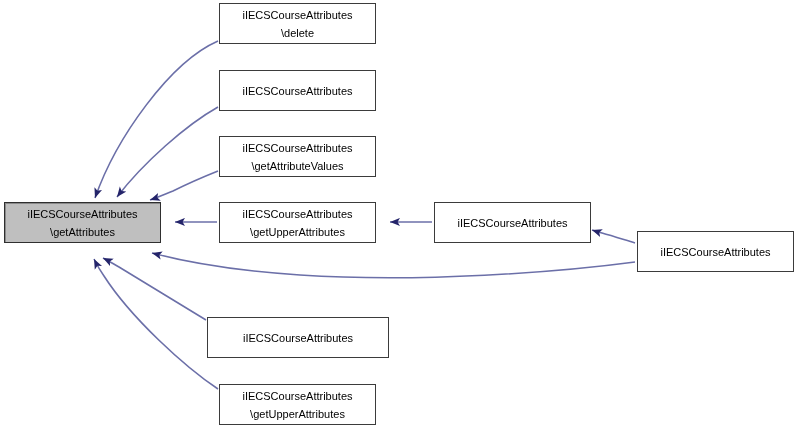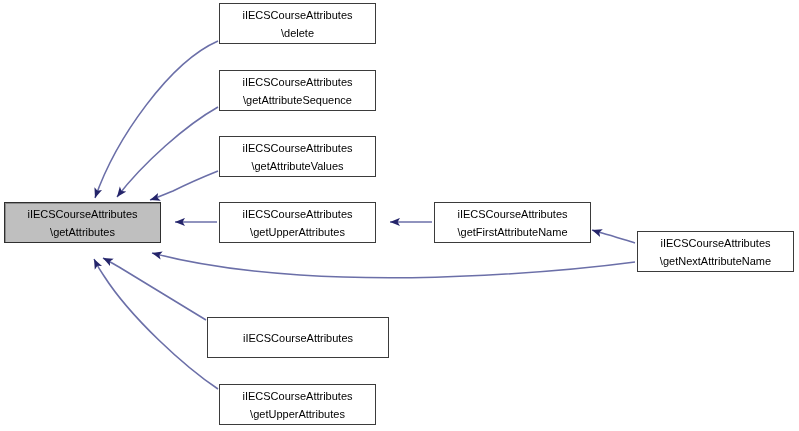--- a/index.html
+++ b/index.html
@@ -86,41 +86,38 @@
     <span class="ln">\getAttributes</span>
   </div>
 
   <div class="node" style="left:219px; top:3px; width:157px; height:41px;">
     <span class="ln">iIECSCourseAttributes</span>
     <span class="ln">\delete</span>
   </div>
 
   <div class="node" style="left:219px; top:70px; width:157px; height:41px;">
     <span class="ln">iIECSCourseAttributes</span>
-    <span class="ln">\getAttributeSequence</span>
   </div>
 
   <div class="node" style="left:219px; top:136px; width:157px; height:41px;">
     <span class="ln">iIECSCourseAttributes</span>
     <span class="ln">\getAttributeValues</span>
   </div>
 
   <div class="node" style="left:219px; top:202px; width:157px; height:41px;">
     <span class="ln">iIECSCourseAttributes</span>
     <span class="ln">\getUpperAttributes</span>
   </div>
 
   <div class="node" style="left:434px; top:202px; width:157px; height:41px;">
     <span class="ln">iIECSCourseAttributes</span>
-    <span class="ln">\getFirstAttributeName</span>
   </div>
 
   <div class="node" style="left:637px; top:231px; width:157px; height:41px;">
     <span class="ln">iIECSCourseAttributes</span>
-    <span class="ln">\getNextAttributeName</span>
   </div>
 
   <div class="node" style="left:207px; top:317px; width:182px; height:41px;">
     <span class="ln">iIECSCourseAttributes</span>
   </div>
 
   <div class="node" style="left:219px; top:384px; width:157px; height:41px;">
     <span class="ln">iIECSCourseAttributes</span>
     <span class="ln">\getUpperAttributes</span>
   </div>

